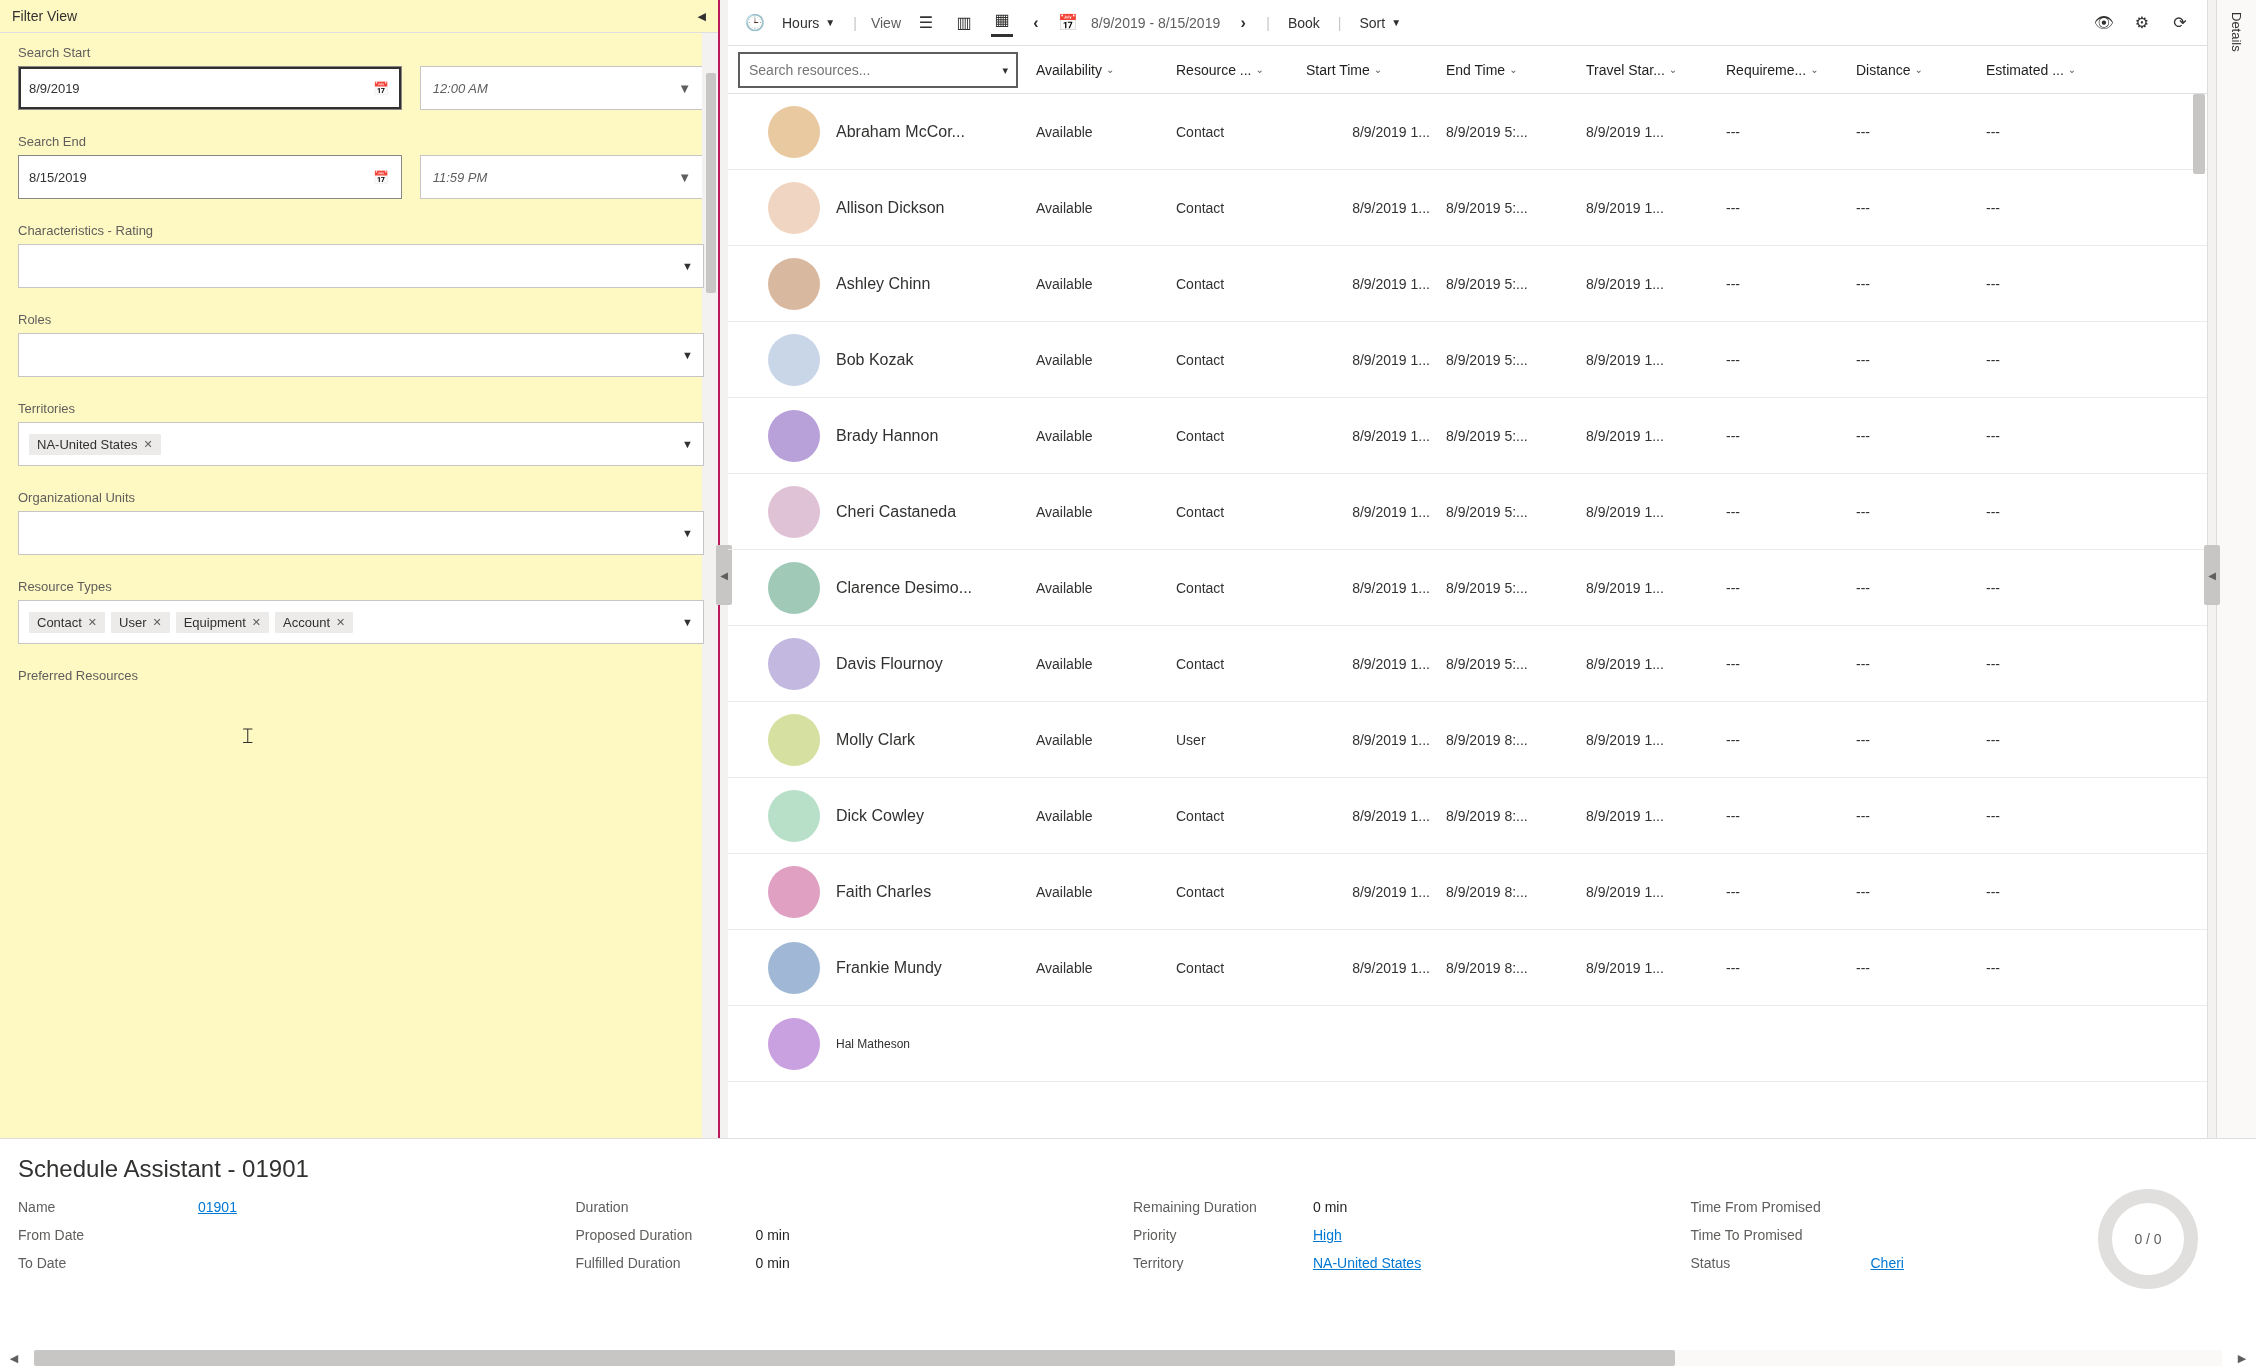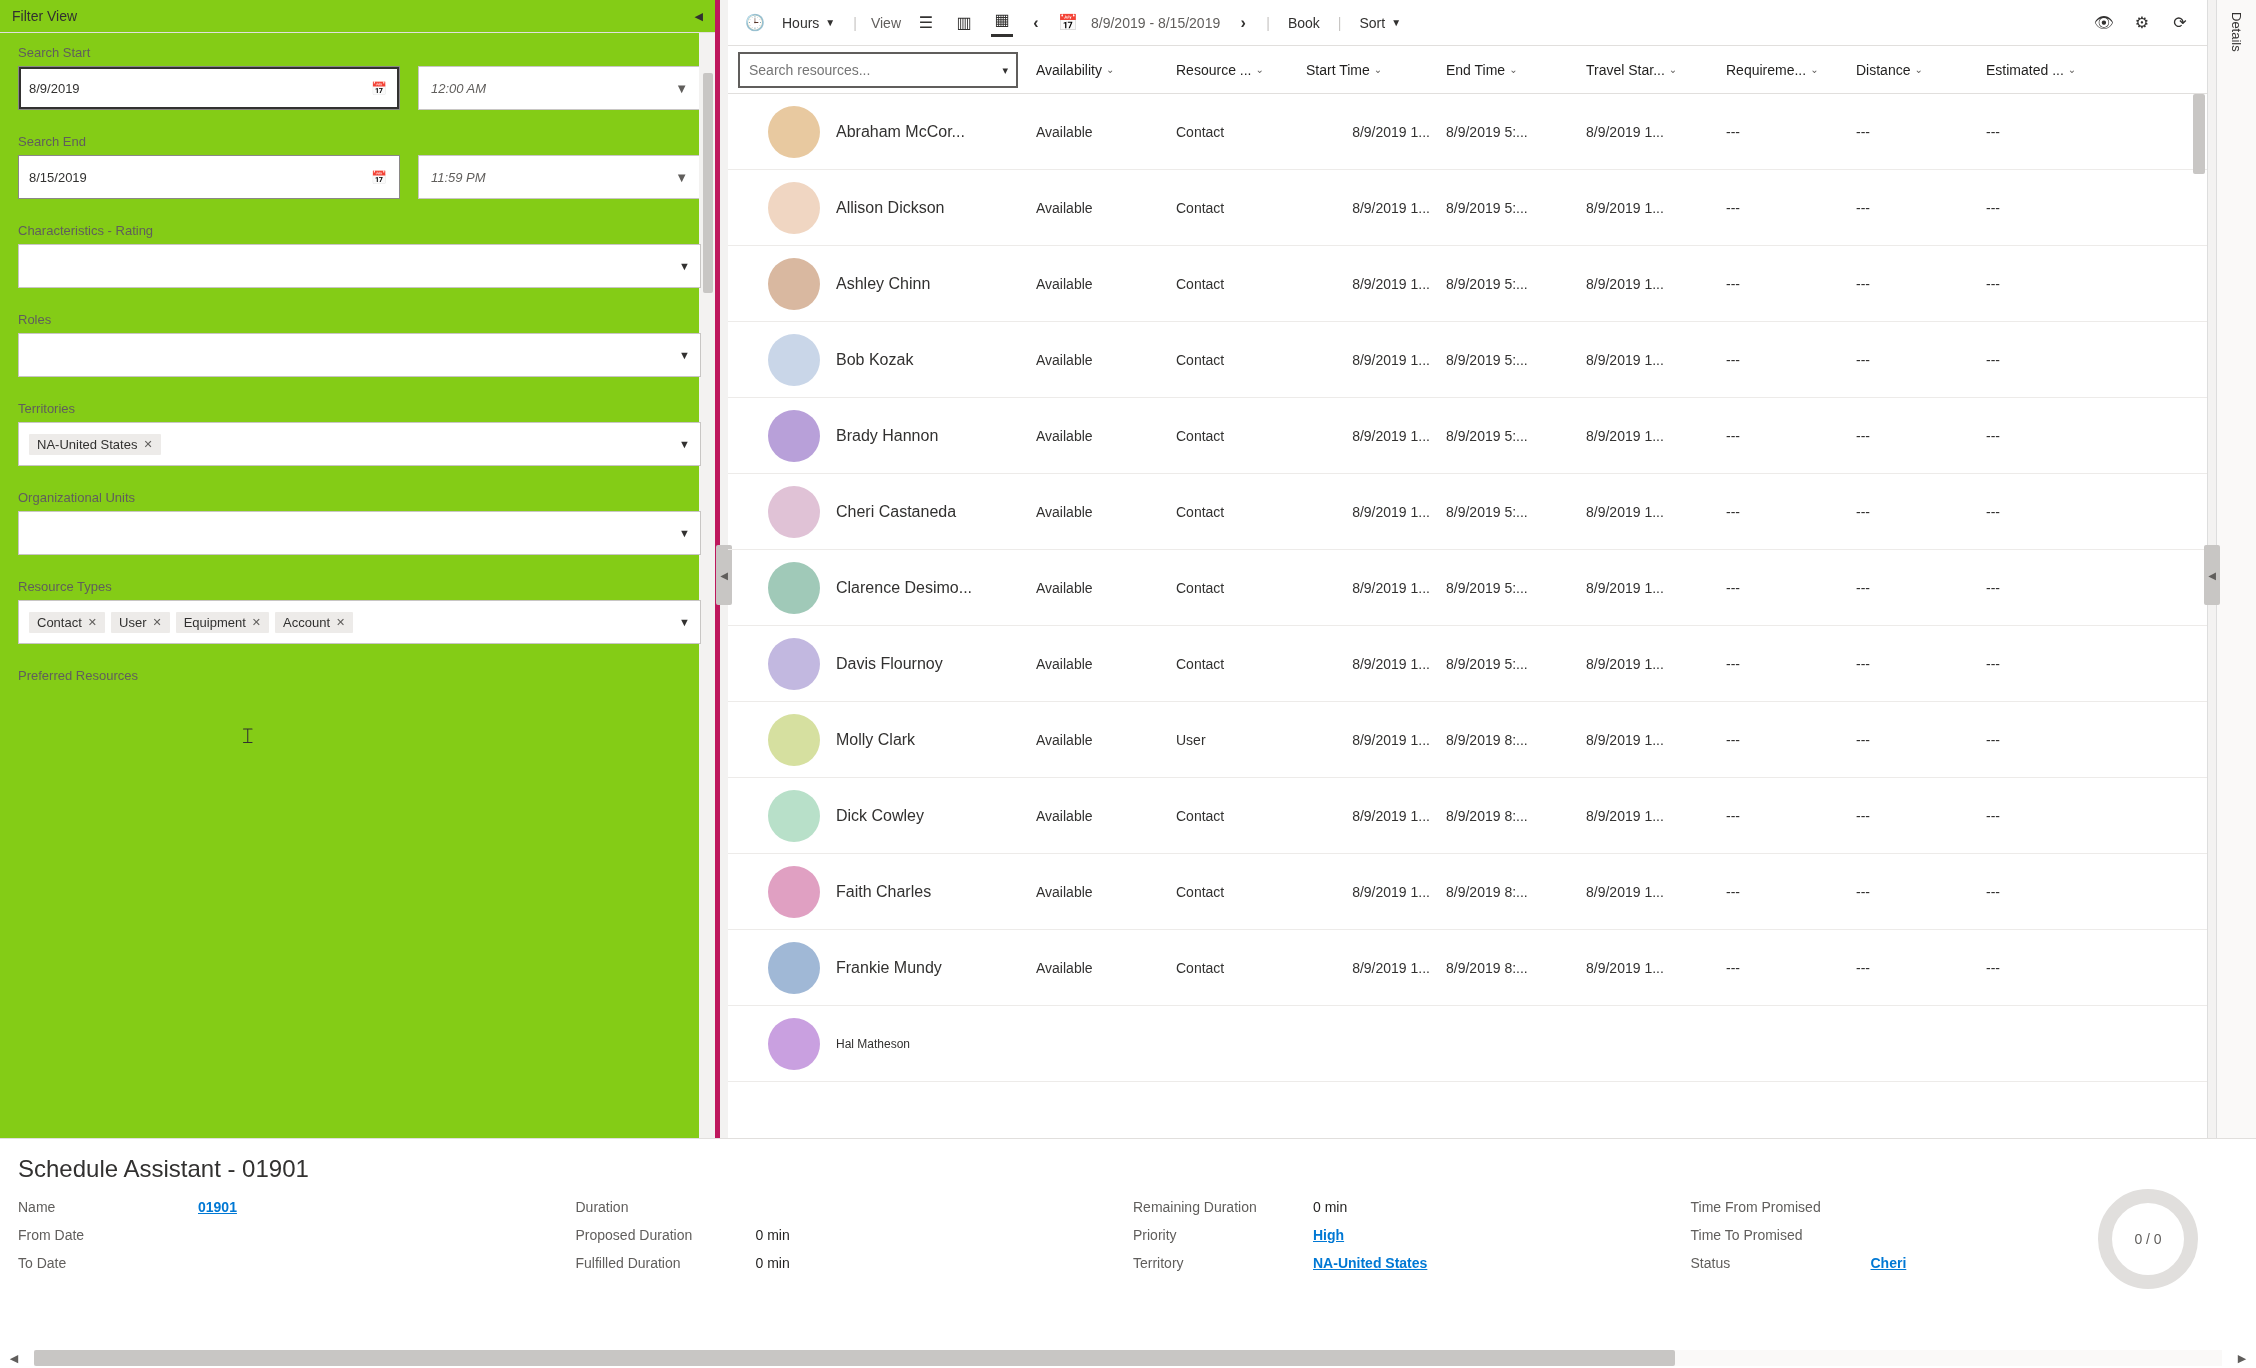--- a/index.html
+++ b/index.html
@@ -1,20 +1,20 @@
 <!DOCTYPE html>
 <html><head>
 <meta charset="utf-8">
 <style>
 * { box-sizing: border-box; margin: 0; padding: 0; }
 body { font-family: "Segoe UI", Arial, sans-serif; font-size: 13px; color: #323130; background: #fff; width: 2256px; height: 1368px; overflow: hidden; position: relative; }
 .app { display: flex; height: 100%; width: 100%; transform: scale(1); transform-origin: top left; }
 
 
-.filter-panel { width: 720px; background: #84cc16; border-right: 5px solid #be185d; display: flex; flex-direction: column; position: relative; }
+.filter-panel { width: 720px; background: #fef9c3; border-right: 2px solid #be185d; display: flex; flex-direction: column; position: relative; }
 .filter-header { display: flex; justify-content: space-between; align-items: center; padding: 8px 12px; border-bottom: 1px solid #e1dfdd; font-size: 14px; }
 .filter-header .collapse-arrow { font-size: 11px; cursor: pointer; }
 .filter-body { flex: 1; overflow-y: auto; padding: 12px 14px 12px 18px; position: relative; }
 .filter-body-scroll { position:absolute; right:0; top:0; bottom:0; width:16px; background:#f3f2f1; }
 .filter-body-scroll .thumb { position:absolute; top:40px; width:10px; right:2px; height:220px; background:#c8c6c4; border-radius:2px;}
 .field-group { margin-bottom: 24px; }
 .field-label { font-size: 13px; color: #605e5c; margin-bottom: 6px; font-weight: 400; }
 .field-row { display: flex; gap: 18px; }
 .date-box { flex: 1.4; border: 1px solid #8a8886; background: #fff; height: 44px; display: flex; align-items: center; padding: 0 10px; justify-content: space-between; }
 .date-box.focused { box-shadow: 0 0 0 2px #323130 inset; }
@@ -74,21 +74,21 @@
 .splitter-right { width: 8px; background: #f3f2f1; position:relative;}
 .splitter-right .bar { position: absolute; top: 545px; right: -4px; width: 16px; height: 60px; background: #c8c6c4; border-radius: 2px; display:flex; align-items:center; justify-content:center; font-size:10px; color:#605e5c;}
 
 
 .bottom-panel { position: absolute; left: 0; right: 0; bottom: 0; background: #fff; border-top: 1px solid #e1dfdd; padding: 16px 18px 8px 18px; height: 230px; }
 .bp-title { font-size: 24px; font-weight: 300; margin-bottom: 16px; }
 .bp-grid { display: flex; gap: 10px; position: relative; }
 .bp-col { flex: 1; display: grid; grid-template-columns: 180px 1fr; row-gap: 12px; font-size: 14px; align-content: start;}
 .bp-col .lbl { color: #605e5c; }
 .bp-col .val { color: #201f1e; }
-.bp-col .link { color: #0078d4; text-decoration: underline; cursor:pointer;font-weight:bold;}
+.bp-col .link { color: #0078d4; text-decoration: underline; cursor:pointer;}
 .progress-ring { width: 100px; height: 100px; border-radius: 50%; border: 14px solid #e1dfdd; display:flex; align-items:center; justify-content:center; font-size:14px; color:#605e5c;}
 .bp-ring-wrap { position:absolute; right: 40px; top: -10px; }
 .bp-scroll { position:absolute; left:0; right:0; bottom:0; height:20px; display:flex; align-items:center; padding: 0 6px;}
 .bp-scroll .hscroll-thumb { width: 75%; }
 
 
 .c1 { width: 140px; }
 .c2 { width: 130px; }
 .c3 { width: 140px; text-align: right; }
 .c4 { width: 140px; }

